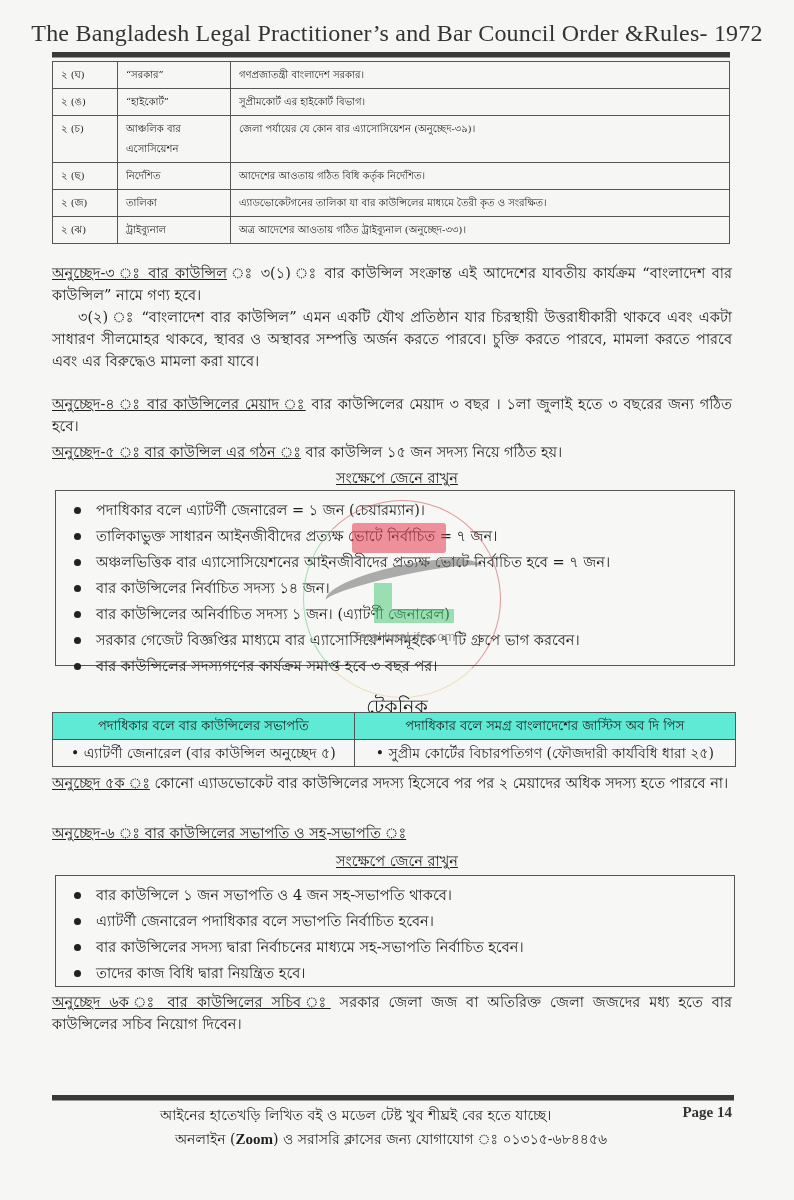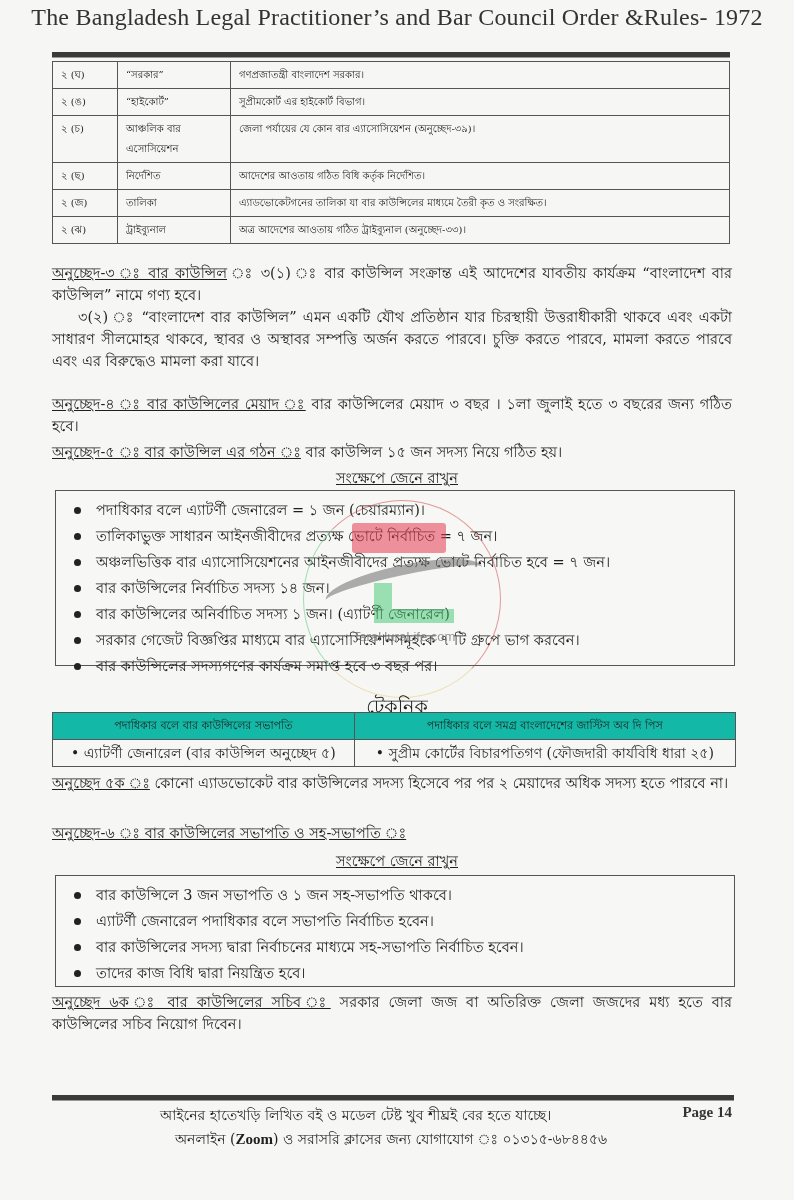--- a/index.html
+++ b/index.html
@@ -5,21 +5,21 @@
   html, body { margin:0; padding:0; }
   body {
     width:794px; height:1200px; overflow:hidden;
     background:#f6f6f4;
     font-family:"DejaVu Serif", serif;
     color:#1e1e1e;
     position:relative;
   }
   .page { position:absolute; left:0; top:0; width:794px; height:1200px; }
   .header-title {
-    position:absolute; left:0; width:794px; top:4px;
+    position:absolute; left:0; width:794px; top:20px;
     text-align:center; font-family:"Liberation Serif", serif;
     font-size:24px; color:#333; letter-spacing:0.2px;
   }
   .header-rule {
     position:absolute; left:52px; width:678px; top:52px; height:5px;
     background:#3a3a3a; border-bottom:1px solid #999;
   }
   table { border-collapse:collapse; }
   .def-table {
     position:absolute; left:52px; top:61px; width:678px;
@@ -54,21 +54,21 @@
   }
   .tech-label {
     position:absolute; left:0; width:794px; text-align:center; font-size:19px;
   }
   .tech-table {
     position:absolute; left:52px; top:712px; width:684px; font-size:14px;
   }
   .tech-table th, .tech-table td {
     border:1px solid #555; padding:3px 6px; text-align:center; line-height:20px; font-weight:normal;
   }
-  .tech-table th { background:#14b8a6; font-size:11px; }
+  .tech-table th { background:#5eead4; font-size:13px; }
   .footer-rule {
     position:absolute; left:52px; width:682px; top:1095px; height:5px;
     background:#3a3a3a; border-bottom:1px solid #999;
   }
   .footer-line1 {
     position:absolute; left:160px; top:1104px; font-size:14px;
   }
   .footer-line2 {
     position:absolute; left:175px; top:1128px; font-size:14px;
   }
@@ -201,21 +201,21 @@
   </div>
 
   <div class="text-block" style="top:822px;">
     <span class="u">অনুচ্ছেদ-৬ ঃ বার কাউন্সিলের সভাপতি ও সহ-সভাপতি ঃ</span>
   </div>
 
   <div class="center-heading" style="top:850px;">সংক্ষেপে জেনে রাখুন</div>
 
   <div class="box" style="top:875px; height:112px;">
     <ul>
-      <li>বার কাউন্সিলে 3 জন সভাপতি ও ১ জন সহ-সভাপতি থাকবে।</li>
+      <li>বার কাউন্সিলে ১ জন সভাপতি ও 4 জন সহ-সভাপতি থাকবে।</li>
       <li>এ্যাটর্ণী জেনারেল পদাধিকার বলে সভাপতি নির্বাচিত হবেন।</li>
       <li>বার কাউন্সিলের সদস্য দ্বারা নির্বাচনের মাধ্যমে সহ-সভাপতি নির্বাচিত হবেন।</li>
       <li>তাদের কাজ বিধি দ্বারা নিয়ন্ত্রিত হবে।</li>
     </ul>
   </div>
 
   <div class="text-block" style="top:991px;">
     <span class="u">অনুচ্ছেদ ৬ক ঃ বার কাউন্সিলের সচিব ঃ</span><span> সরকার জেলা জজ বা অতিরিক্ত জেলা জজদের মধ্য হতে বার কাউন্সিলের সচিব নিয়োগ দিবেন।</span>
   </div>
 

